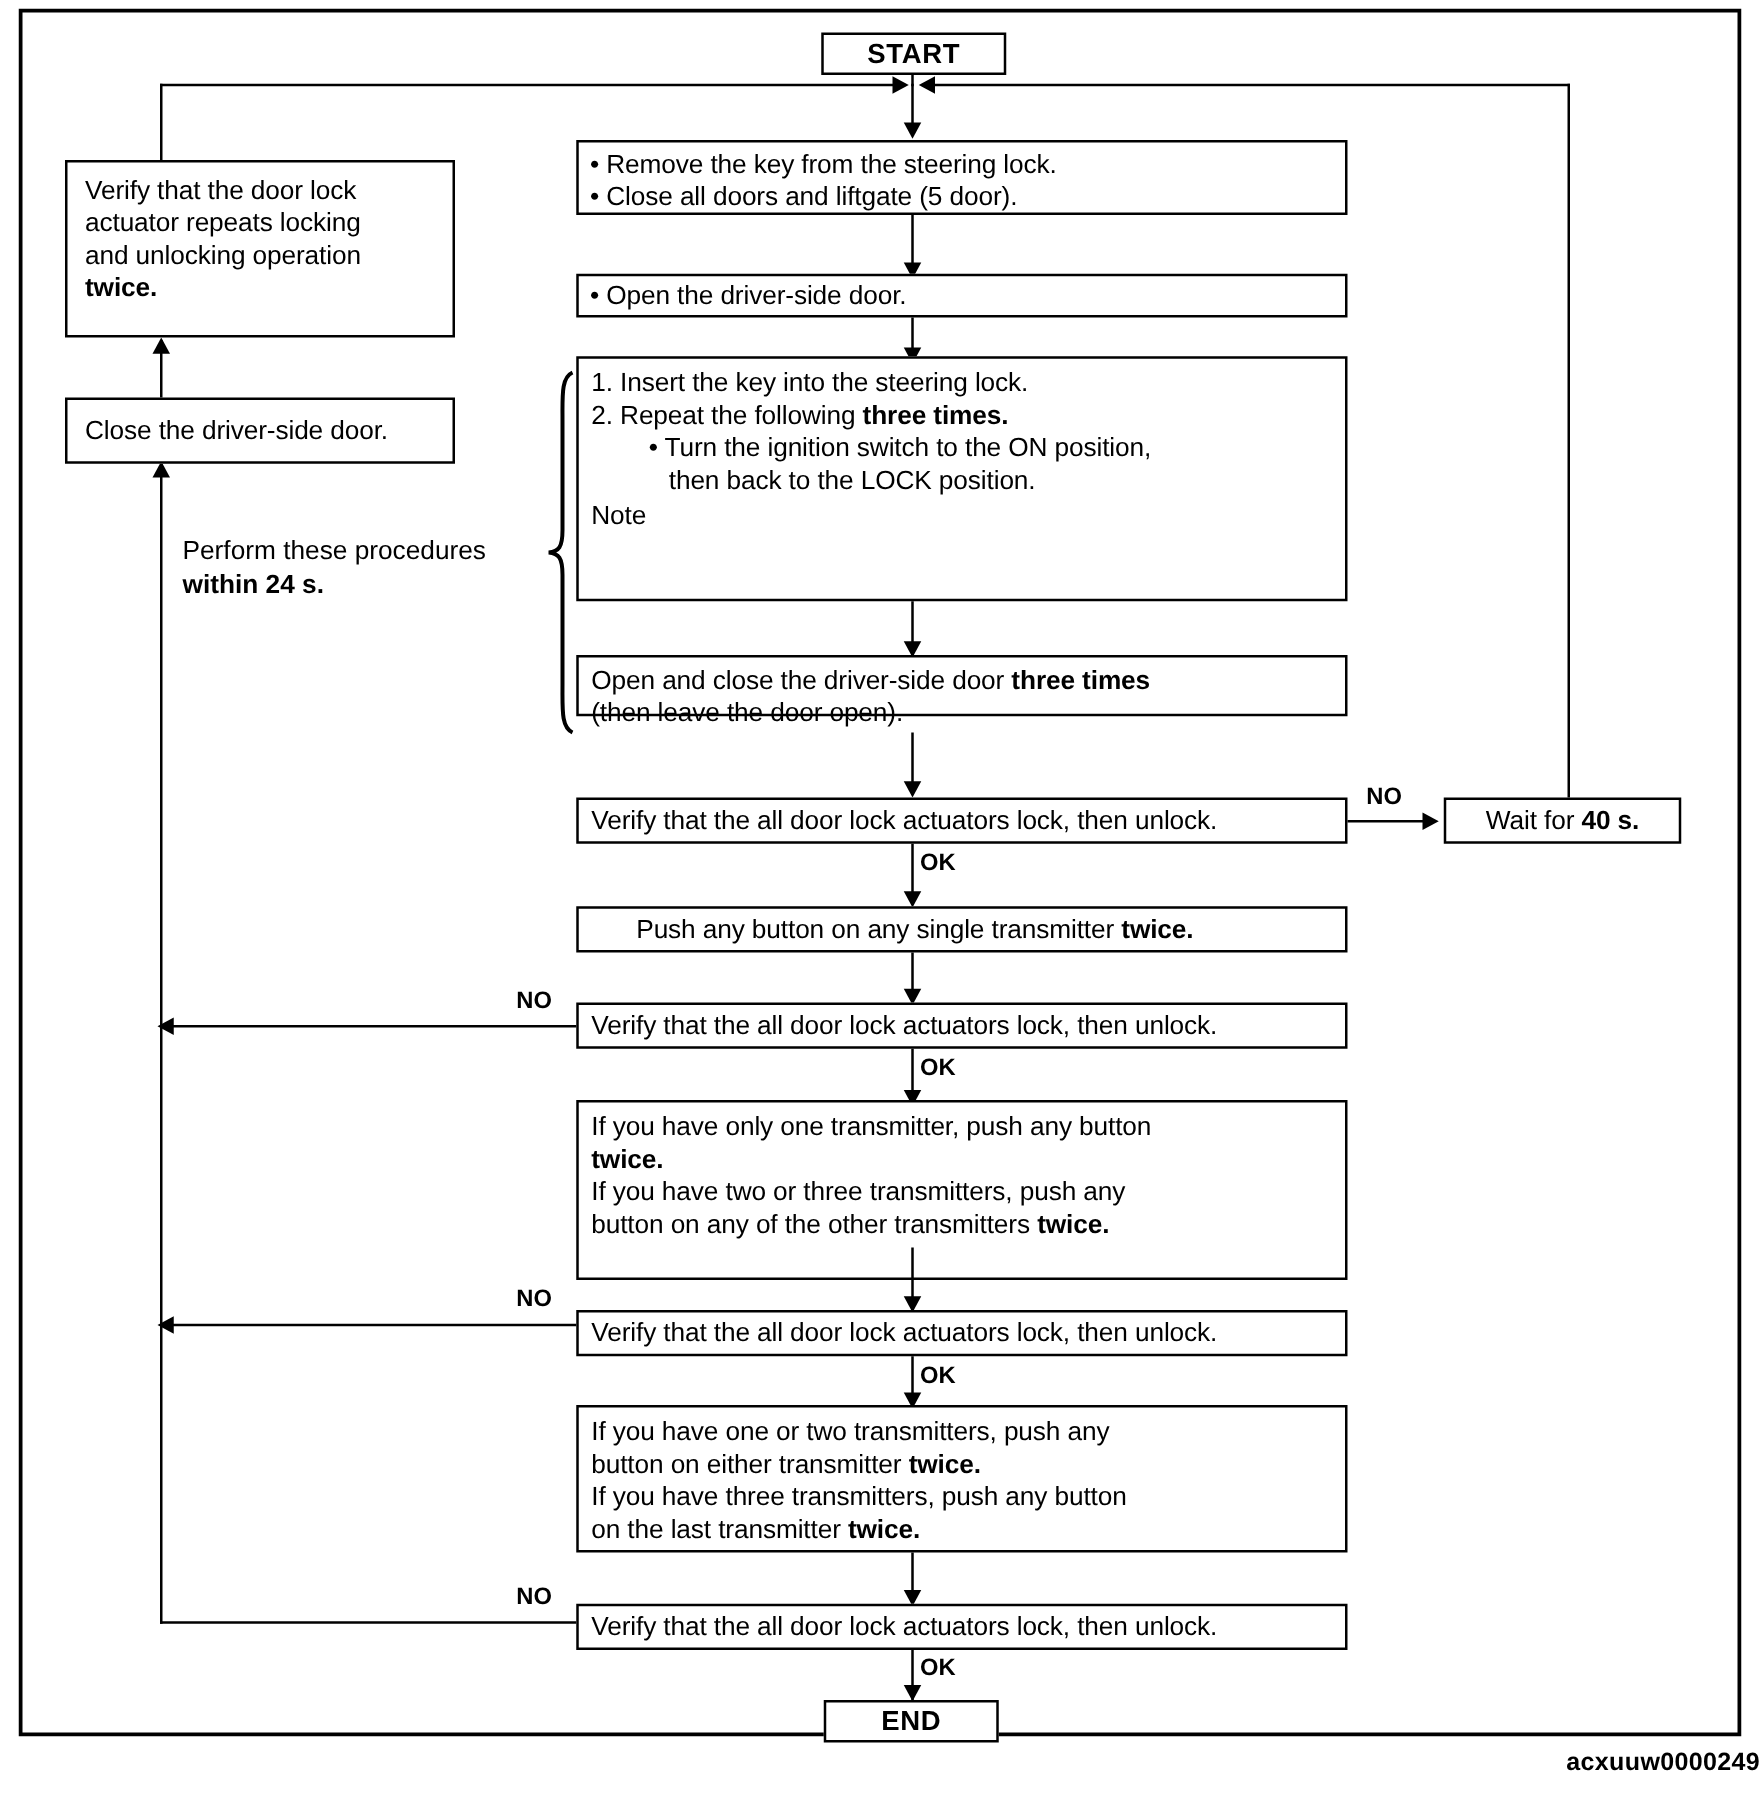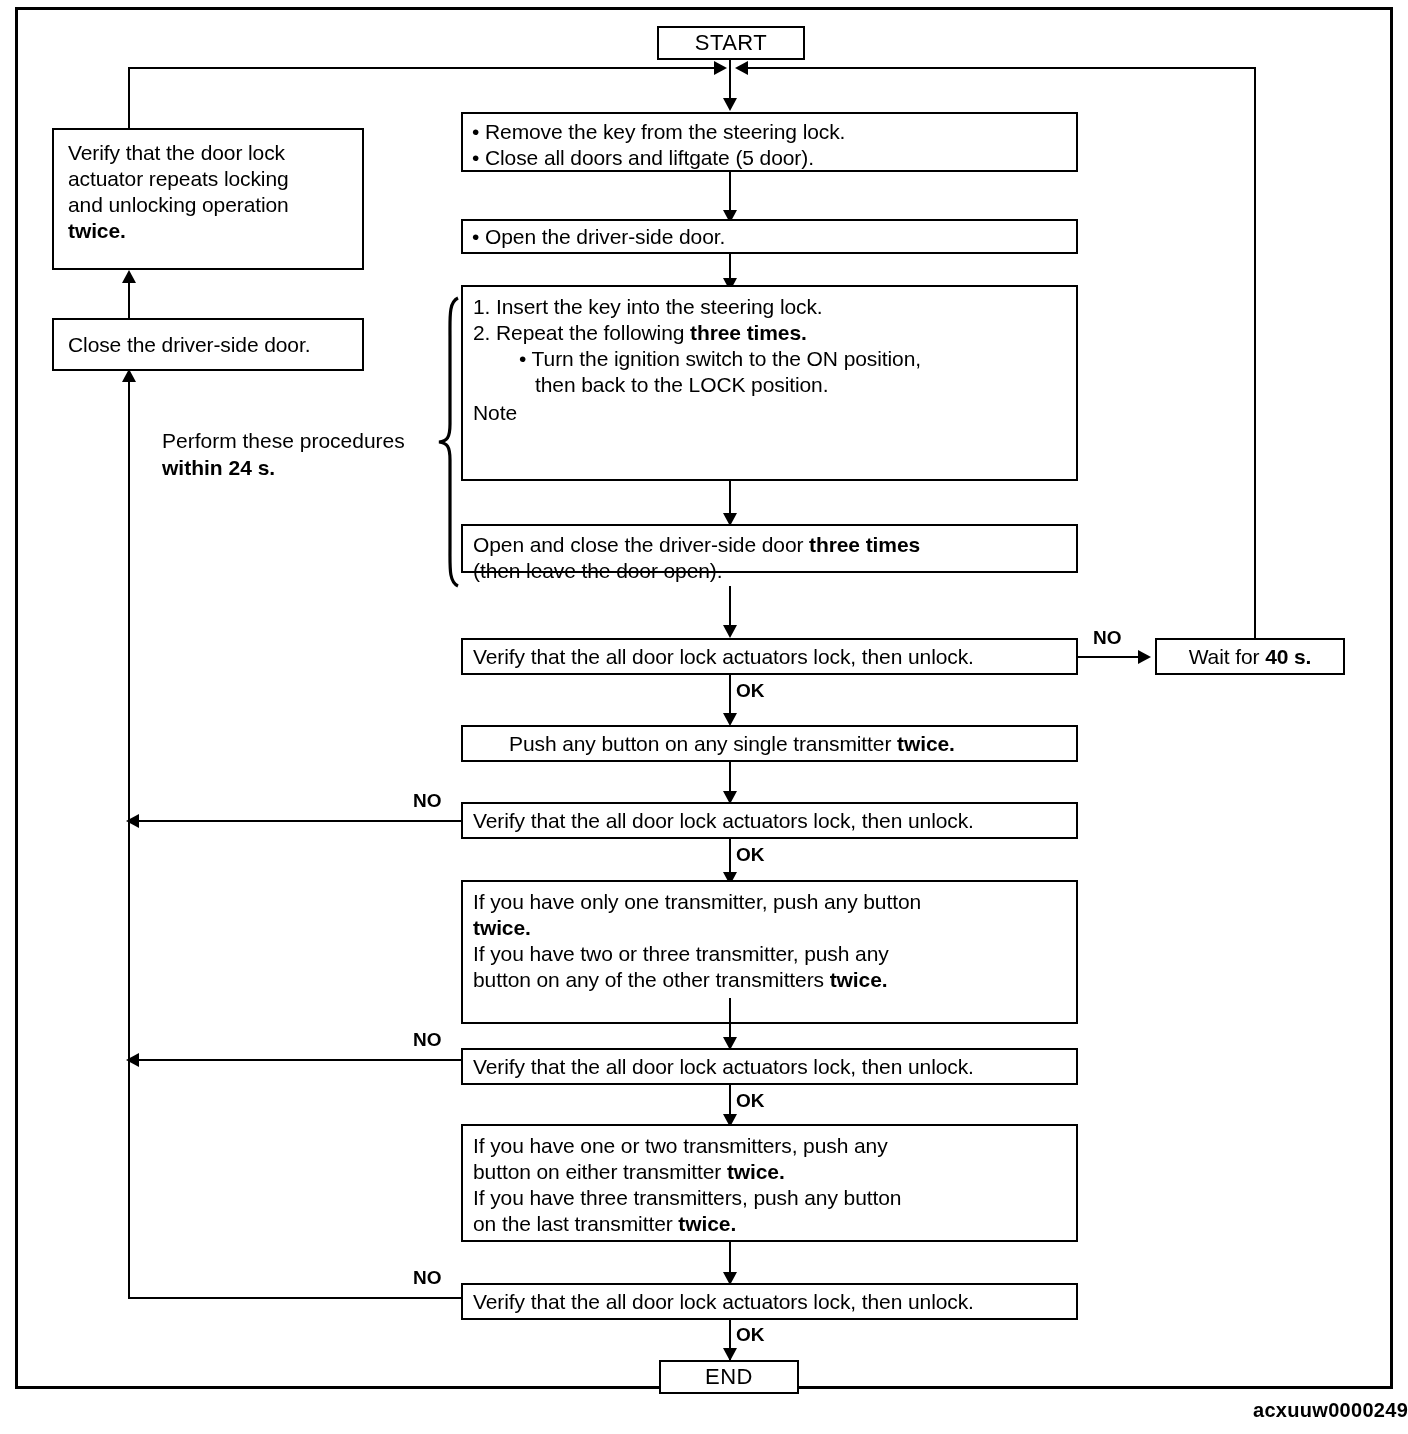--- a/index.html
+++ b/index.html
@@ -3,21 +3,21 @@
 <meta charset="utf-8">
 <style>
   html,body{margin:0;padding:0;background:#ffffff;}
   body{font-family:"Liberation Sans", sans-serif;color:#000;}
   #page{position:relative;width:1408px;height:1434px;background:#fff;overflow:hidden;}
   #frame{position:absolute;left:15px;top:7px;width:1378px;height:1382px;border:3px solid #000;box-sizing:border-box;}
   .box{position:absolute;border:2px solid #000;background:#fff;box-sizing:border-box;
        font-size:21px;line-height:26px;letter-spacing:-0.1px;}
   .box .pad{padding:5px 9px;}
   .term{position:absolute;border:2px solid #000;background:#fff;box-sizing:border-box;
-        font-size:22px;display:flex;align-items:center;justify-content:center;letter-spacing:0.5px;}
+        font-size:22px;display:flex;align-items:center;justify-content:center;letter-spacing:0.5px;font-weight:bold;}
   .ln{position:absolute;background:#000;}
   .h{height:2px;}
   .v{width:2px;}
   .lbl{position:absolute;font-size:19px;font-weight:bold;letter-spacing:0px;}
   .note{position:absolute;font-size:21px;line-height:27px;}
   b{font-weight:bold;}
   .arr{position:absolute;width:0;height:0;}
   .arr-d{border-left:7px solid transparent;border-right:7px solid transparent;border-top:13px solid #000;}
   .arr-u{border-left:7px solid transparent;border-right:7px solid transparent;border-bottom:13px solid #000;}
   .arr-l{border-top:7px solid transparent;border-bottom:7px solid transparent;border-right:13px solid #000;}
@@ -90,21 +90,21 @@
       <span class="bullet">(then leave the door open).</span>
     </div>
   </div>
 
   <div class="brace" style="left:436px;top:296px;width:26px;height:292px;">
     <svg width="26" height="292" viewBox="0 0 26 292">
       <path d="M22 2 C13 6, 14 20, 14 40 L14 128 C14 142, 11 145, 3 146 C11 147, 14 150, 14 164 L14 252 C14 272, 13 286, 22 290" fill="none" stroke="#000" stroke-width="3.2"></path>
     </svg>
   </div>
 
-  <div class="note" style="left:162px;top:427px;width:290px;">
+  <div class="note" style="left:146px;top:427px;width:290px;">
     <span class="bullet">Perform these procedures</span>
     <b class="bullet">within 24 s.</b>
   </div>
 
   <div class="ln v" style="left:729px;top:586px;height:50px;"></div>
   <div class="arr arr-d" style="left:723px;top:625px;"></div>
 
   <div class="box" style="left:461px;top:638px;width:617px;height:37px;">
     <div class="pad" style="padding:4px 10px;">
       <span>Verify that the all door lock actuators lock, then unlock.</span>
@@ -145,21 +145,21 @@
   <div class="lbl" style="left:413px;top:790px;">NO</div>
 
   <div class="ln v" style="left:729px;top:839px;height:44px;"></div>
   <div class="arr arr-d" style="left:723px;top:872px;"></div>
   <div class="lbl" style="left:736px;top:844px;">OK</div>
 
   <div class="box" style="left:461px;top:880px;width:617px;height:144px;">
     <div class="pad" style="padding:7px 10px;">
       <span class="bullet">If you have only one transmitter, push any button</span>
       <b class="bullet">twice.</b>
-      <span class="bullet">If you have two or three transmitter, push any</span>
+      <span class="bullet">If you have two or three transmitters, push any</span>
       <span class="bullet"><span>button on any of the other transmitters </span><b>twice.</b></span>
     </div>
   </div>
 
   <div class="ln v" style="left:729px;top:998px;height:52px;"></div>
   <div class="arr arr-d" style="left:723px;top:1037px;"></div>
 
   <div class="box" style="left:461px;top:1048px;width:617px;height:37px;">
     <div class="pad" style="padding:4px 10px;">
       <span>Verify that the all door lock actuators lock, then unlock.</span>

